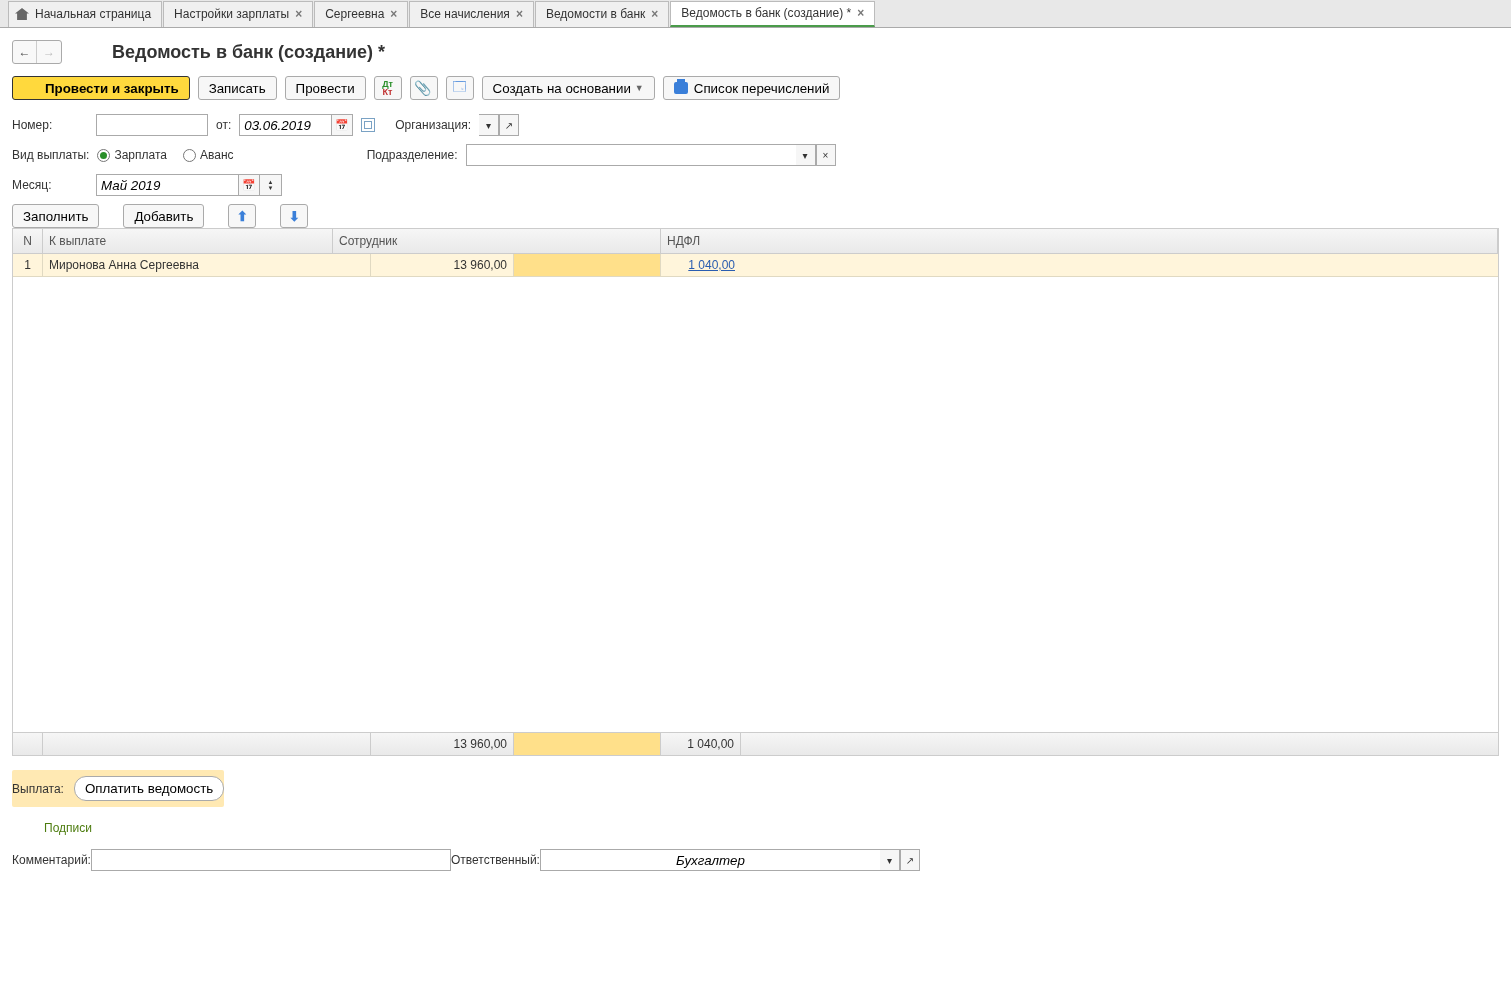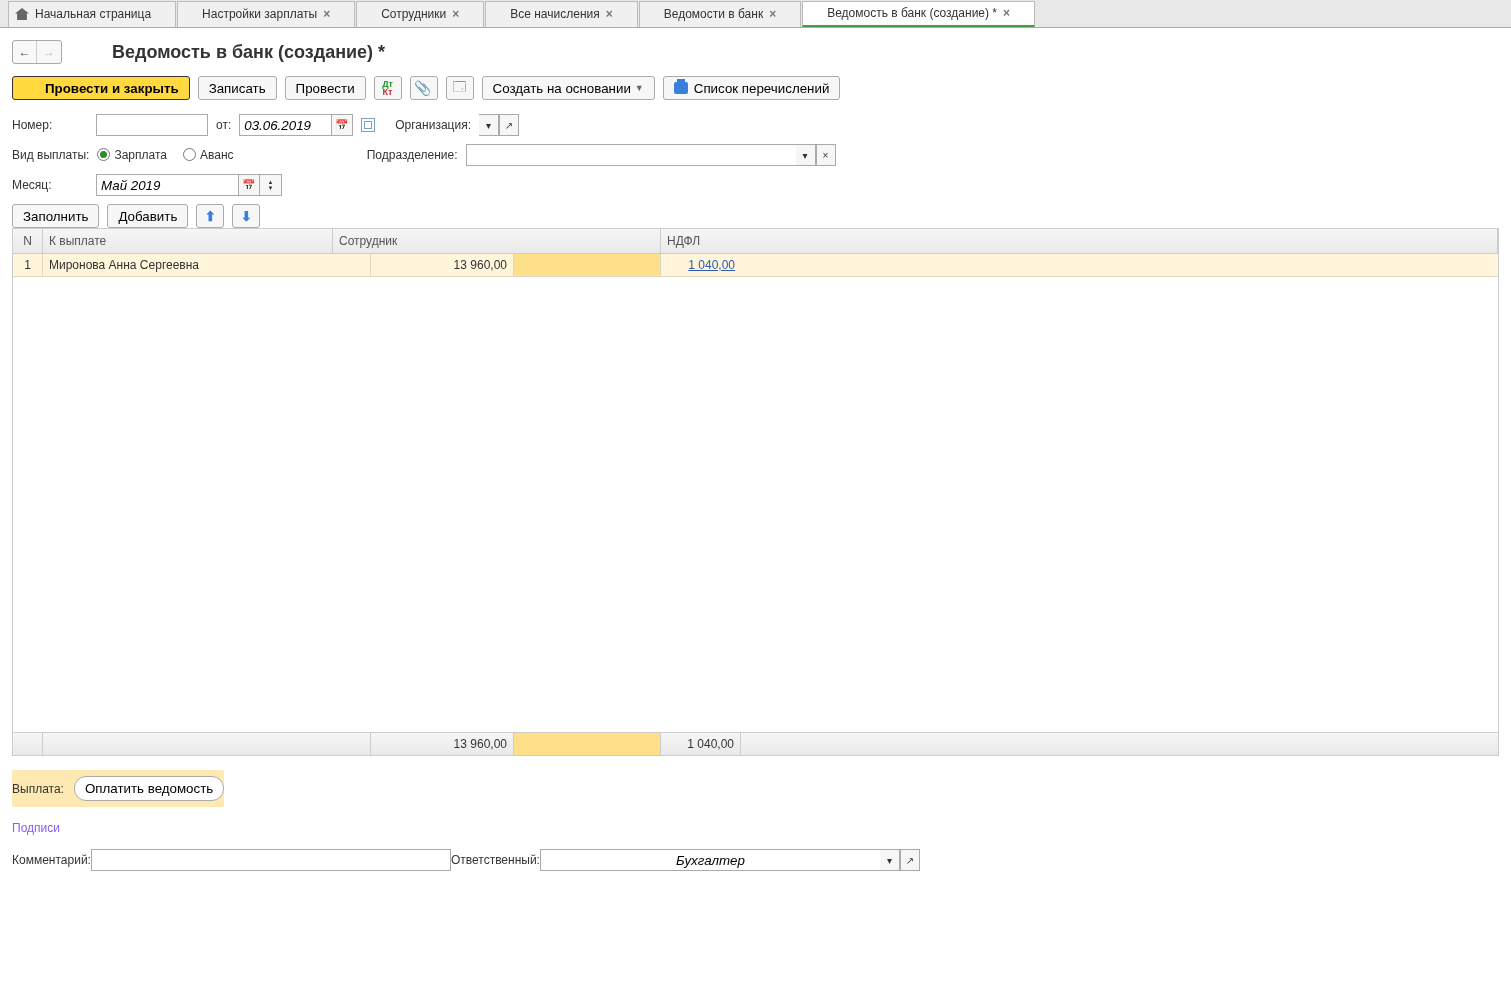--- a/index.html
+++ b/index.html
@@ -1,18 +1,18 @@
 <!DOCTYPE html>
 <html><head>
 <meta charset="utf-8">
 <style>
 * { box-sizing: border-box; margin: 0; padding: 0; }
 body { font-family: Arial, sans-serif; font-size: 12px; color: #333; background: #fff; }
 .tab-bar { background: #e8e8e8; border-bottom: 1px solid #aaa; display: flex; align-items: center; height: 28px; padding-left: 8px; }
-.tab { display: inline-flex; align-items: center; padding: 0 24px; height: 26px; background: #f0f0f0; border: 1px solid #bbb; border-bottom: none; margin-right: 1px; cursor: pointer; position: relative; }
+.tab { display: inline-flex; align-items: center; padding: 0 10px; height: 26px; background: #f0f0f0; border: 1px solid #bbb; border-bottom: none; margin-right: 1px; cursor: pointer; position: relative; }
 .tab.home { padding-left: 26px; }
 .tab.home::before { content: ""; position: absolute; left: 6px; width: 14px; height: 12px; background: #666; clip-path: polygon(50% 0, 100% 45%, 85% 45%, 85% 100%, 15% 100%, 15% 45%, 0 45%); }
 .tab.active { background: #fff; border-bottom: 2px solid #4a9b4a; }
 .tab .close { margin-left: 6px; color: #777; font-weight: bold; cursor: pointer; }
 
 .page { padding: 12px 12px 8px 12px; }
 .nav-row { display: flex; align-items: center; margin-bottom: 12px; }
 .nav-btns { display: inline-flex; border: 1px solid #aaa; border-radius: 3px; background: #f8f8f8; margin-right: 50px; }
 .nav-btn { width: 24px; height: 22px; display: flex; align-items: center; justify-content: center; cursor: pointer; }
 .nav-btn:first-child { border-right: 1px solid #ccc; }
@@ -39,25 +39,25 @@
 
 .select-group { display: inline-flex; }
 .select-input { width: 330px; border-right: none; }
 .sub-input { width: 330px; border-right: none; padding-left: 4px; }
 .sel-btn { width: 20px; height: 22px; border: 1px solid #aaa; border-left: none; background: #f6f6f6; display: flex; align-items: center; justify-content: center; cursor: pointer; font-size: 10px; }
 .open-btn { border-left: 1px solid #aaa; }
 .square-icon { width:14px; height:14px; border:1px solid #7aa2c4; display:inline-block; position:relative;}
 .square-icon::after{content:"";position:absolute;left:2px;top:2px;right:2px;bottom:2px;border:1px solid #7aa2c4;}
 
 .radio-group { display: inline-flex; align-items: center; gap: 16px; }
-.radio-opt { display: inline-flex; align-items: flex-start; gap: 4px; cursor: pointer; }
+.radio-opt { display: inline-flex; align-items: flex-end; gap: 4px; cursor: pointer; }
 .radio { width: 13px; height: 13px; border: 1px solid #777; border-radius: 50%; display: flex; align-items: center; justify-content: center; }
 .radio.checked::after { content: ""; width: 7px; height: 7px; background: #2a8f2a; border-radius: 50%; }
 
-.table-toolbar { display: flex; gap: 8px; margin-top: 6px; margin-bottom: 0; }
+.table-toolbar { display: flex; gap: 24px; margin-top: 6px; margin-bottom: 0; }
 .table-wrap { border: 1px solid #ccc; }
 .grid-header { display: flex; background: linear-gradient(#f6f6f6, #e9e9e9); border-bottom: 1px solid #ccc; }
 .gh { border-right: 1px solid #ccc; padding: 5px 6px; color: #555; }
 .col-n { width: 30px; text-align: center; }
 .col-emp { width: 328px; }
 .col-pay { width: 290px; text-align: left; }
 .col-tax { flex: 1; }
 .grid-body { min-height: 478px; background: #fff; }
 .grid-row { display: flex; background: #fff5db; border-bottom: 1px solid #e0d9c2; }
 .gc { padding: 4px 6px; border-right: 1px solid #e0d9c2; }
@@ -68,21 +68,21 @@
 .grid-footer { display: flex; background: linear-gradient(#f6f6f6, #e9e9e9); border-top: 1px solid #ccc; }
 .gf { padding: 4px 6px; border-right: 1px solid #ccc; text-align: right; }
 .gf.col-emp { text-align: left; }
 .gf.col-pay1 { width: 143px; }
 .gf.col-pay2 { width: 147px; }
 .gf.col-tax1 { width: 80px; }
 .gf.rest { flex: 1; border-right: none; }
 
 .pay-row { background: #ffe9b3; display: inline-flex; align-items: center; padding: 6px 0; margin-top: 14px; border-radius: 2px; gap: 10px; }
 .pay-btn { border: 1px solid #aaa; background: #fff; padding: 4px 10px; border-radius: 12px; cursor: pointer; }
-.sign-link { color: #8b5cf6; margin-top: 14px; display: inline-block; cursor: pointer; }
+.sign-link { color: #4d7c0f; margin-top: 14px; display: inline-block; cursor: pointer; margin-left: 32px; }
 
 .bottom-row { display: flex; align-items: center; gap: 0; margin-top: 14px; }
 .comment-input { width: 360px; }
 .resp-input { width: 340px; border-right: none; text-align: center; }
 
 .dk-icon { font-weight: bold; font-size: 9px; line-height: 8px; }
 .dk-icon .dt { color: #2a8f2a; }
 .dk-icon .kt { color: #c03030; }
 .clip-icon { color: #777; font-size: 14px; }
 .flow-icon { color: #3a7fd9; font-size: 13px; }
@@ -95,21 +95,21 @@
 
 <div class="tab-bar">
   <div class="tab home">
       <span>Начальная страница</span>
     </div>
   <div class="tab">
       <span>Настройки зарплаты</span>
       <span class="close">×</span>
     </div>
   <div class="tab">
-      <span>Сотрудники</span>
+      <span>Сергеевна</span>
       <span class="close">×</span>
     </div>
   <div class="tab">
       <span>Все начисления</span>
       <span class="close">×</span>
     </div>
   <div class="tab">
       <span>Ведомости в банк</span>
       <span class="close">×</span>
     </div>

